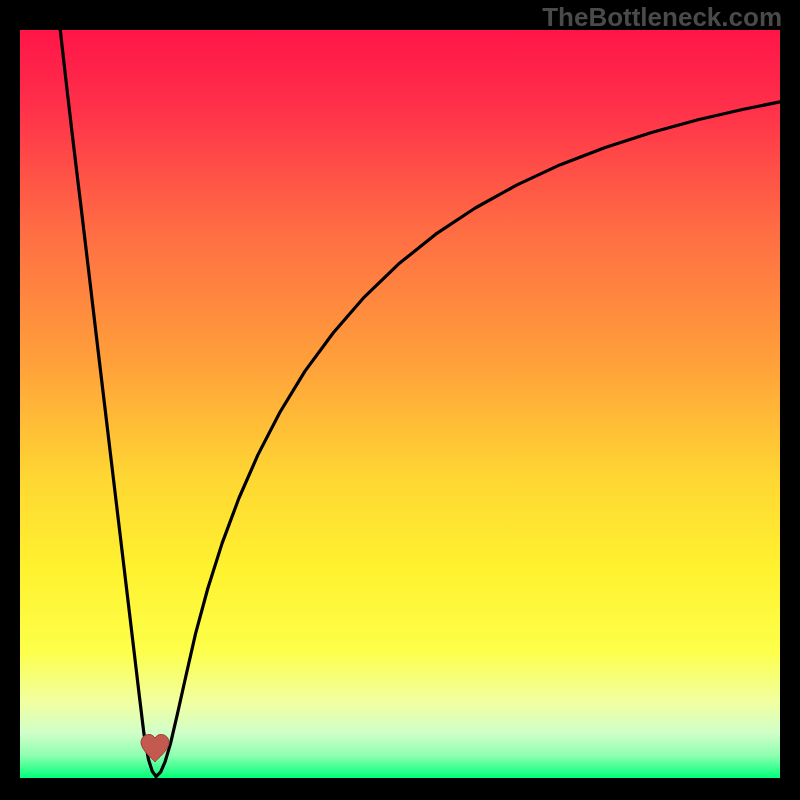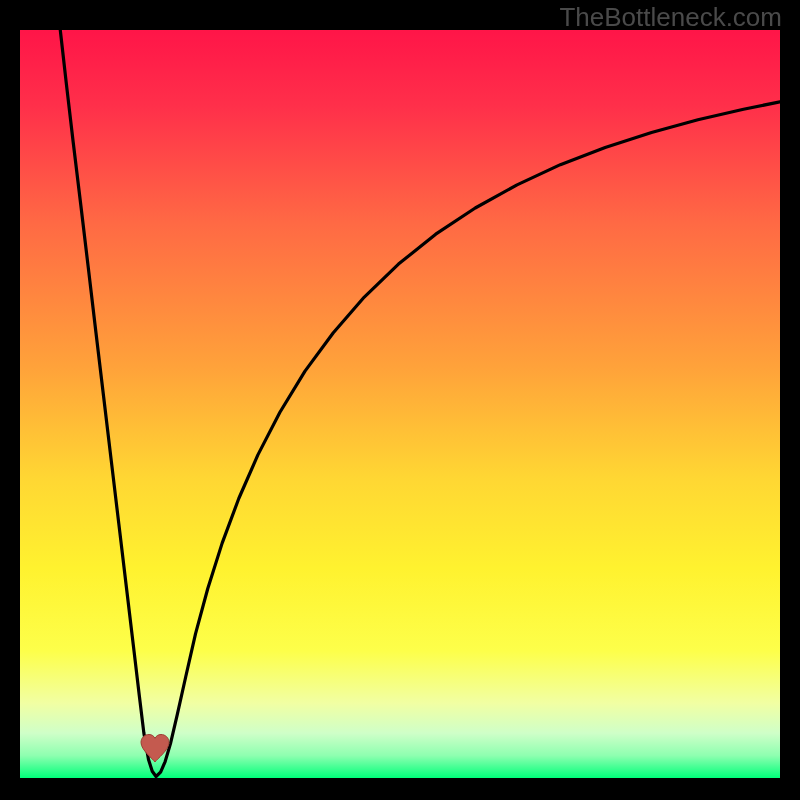--- a/index.html
+++ b/index.html
@@ -10,21 +10,21 @@
       position: relative;
       overflow: hidden;
       font-family: Arial, Helvetica, sans-serif;
     }
     .watermark {
       position: absolute;
       top: 2px;
       right: 18px;
       color: #4a4a4a;
       font-size: 26px;
-      font-weight: 400;
+      font-weight: 700;
       letter-spacing: 0px;
       z-index: 100;
     }
     .plot-area {
       position: absolute;
       left: 20px;
       top: 30px;
       width: 760px;
       height: 748px;
       pointer-events: none;

